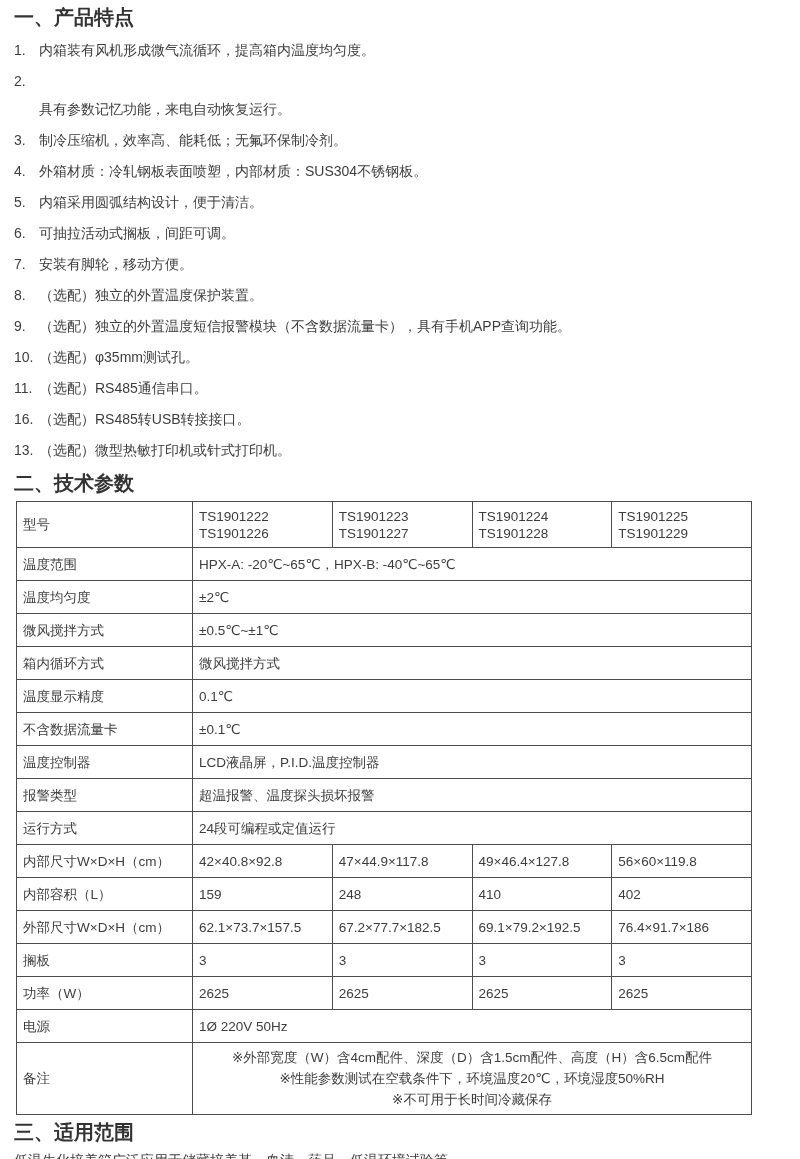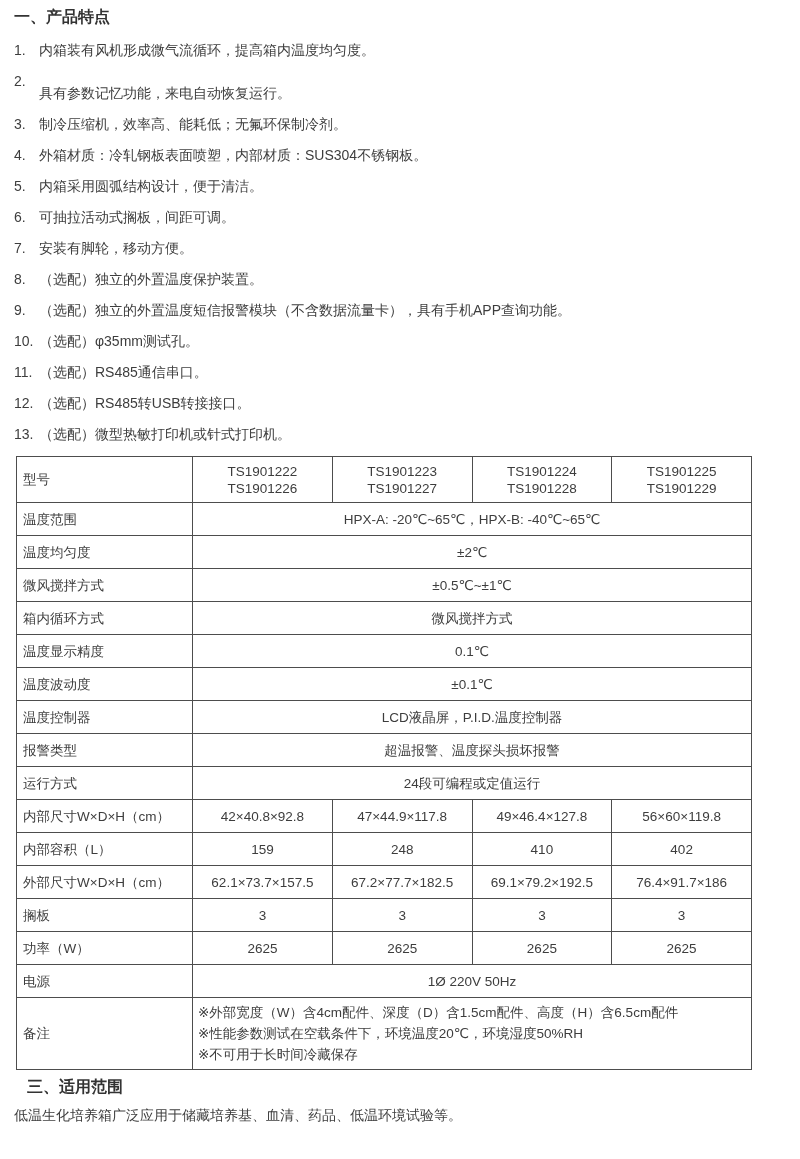--- a/index.html
+++ b/index.html
@@ -10,59 +10,59 @@
   *{box-sizing:border-box;}
   html,body{margin:0;padding:0;}
   body{
     width:800px;height:1159px;
     background:var(--background);
     color:var(--text);
     font-family:"Liberation Sans","DejaVu Sans",sans-serif;
   }
   .page{padding:8px 14px 0 14px;}
   .sec-heading{
-    font-size:16px;font-weight:700;color:#333;
+    font-size:20px;font-weight:700;color:#333;
     margin:0 0 15px 0;line-height:18px;
   }
   .features{margin:0;padding:0;}
   .feat{
     display:flex;align-items:flex-start;
     font-size:14px;line-height:19px;
     margin-bottom:12px;
   }
   .feat .num{flex:0 0 25px;}
   .feat .body{flex:1;}
-  .feat .line2{margin-top:12px;}
+  .feat .line2{margin-top:28px;}
   .sec2-heading{margin:14px 0 9px 0;}
   table.specs{
     border-collapse:collapse;
     margin-left:2px;
     width:736px;
     font-size:13.5px;
     color:var(--text);
     table-layout:fixed;
   }
   table.specs td{
     border:1px solid var(--border);
     padding:2px 6px;
     height:33px;
-    text-align:center;
+    text-align:left;
     vertical-align:middle;
     line-height:17px;
     overflow:hidden;
   }
   table.specs td.lbl{text-align:left;}
   table.specs tr.model-row td{height:46px;}
   table.specs td.notes{
-    text-align:left;
+    text-align:center;
     padding:4px 5px;
     line-height:21px;
     height:72px;
   }
-  .sec3-heading{margin:8px 0 10px 13px;}
+  .sec3-heading{margin:8px 0 10px 0;}
   .sec3-text{
     font-size:14px;line-height:19px;margin:0;
   }
 </style>
 </head>
 <body>
 
 <div class="page">
 
   <h2 class="sec-heading">一、产品特点</h2>
@@ -108,29 +108,30 @@
     </div>
     <div class="feat">
       <span class="num">10.</span>
       <span class="body">（选配）φ35mm测试孔。</span>
     </div>
     <div class="feat">
       <span class="num">11.</span>
       <span class="body">（选配）RS485通信串口。</span>
     </div>
     <div class="feat">
-      <span class="num">12.</span>
+      <span class="num">16.</span>
       <span class="body">（选配）RS485转USB转接接口。</span>
     </div>
     <div class="feat">
       <span class="num">13.</span>
       <span class="body">（选配）微型热敏打印机或针式打印机。</span>
     </div>
   </div>
 
+  <h2 class="sec-heading sec2-heading">二、技术参数</h2>
 
   <table class="specs">
     <colgroup>
       <col style="width:160px">
       <col style="width:127px">
       <col style="width:127px">
       <col style="width:127px">
       <col style="width:127px">
     </colgroup>
     <tbody>
@@ -168,21 +169,21 @@
       </tr>
       <tr>
         <td class="lbl">箱内循环方式</td>
         <td colspan="4">微风搅拌方式</td>
       </tr>
       <tr>
         <td class="lbl">温度显示精度</td>
         <td colspan="4">0.1℃</td>
       </tr>
       <tr>
-        <td class="lbl">温度波动度</td>
+        <td class="lbl">不含数据流量卡</td>
         <td colspan="4">±0.1℃</td>
       </tr>
       <tr>
         <td class="lbl">温度控制器</td>
         <td colspan="4">LCD液晶屏，P.I.D.温度控制器</td>
       </tr>
       <tr>
         <td class="lbl">报警类型</td>
         <td colspan="4">超温报警、温度探头损坏报警</td>
       </tr>

